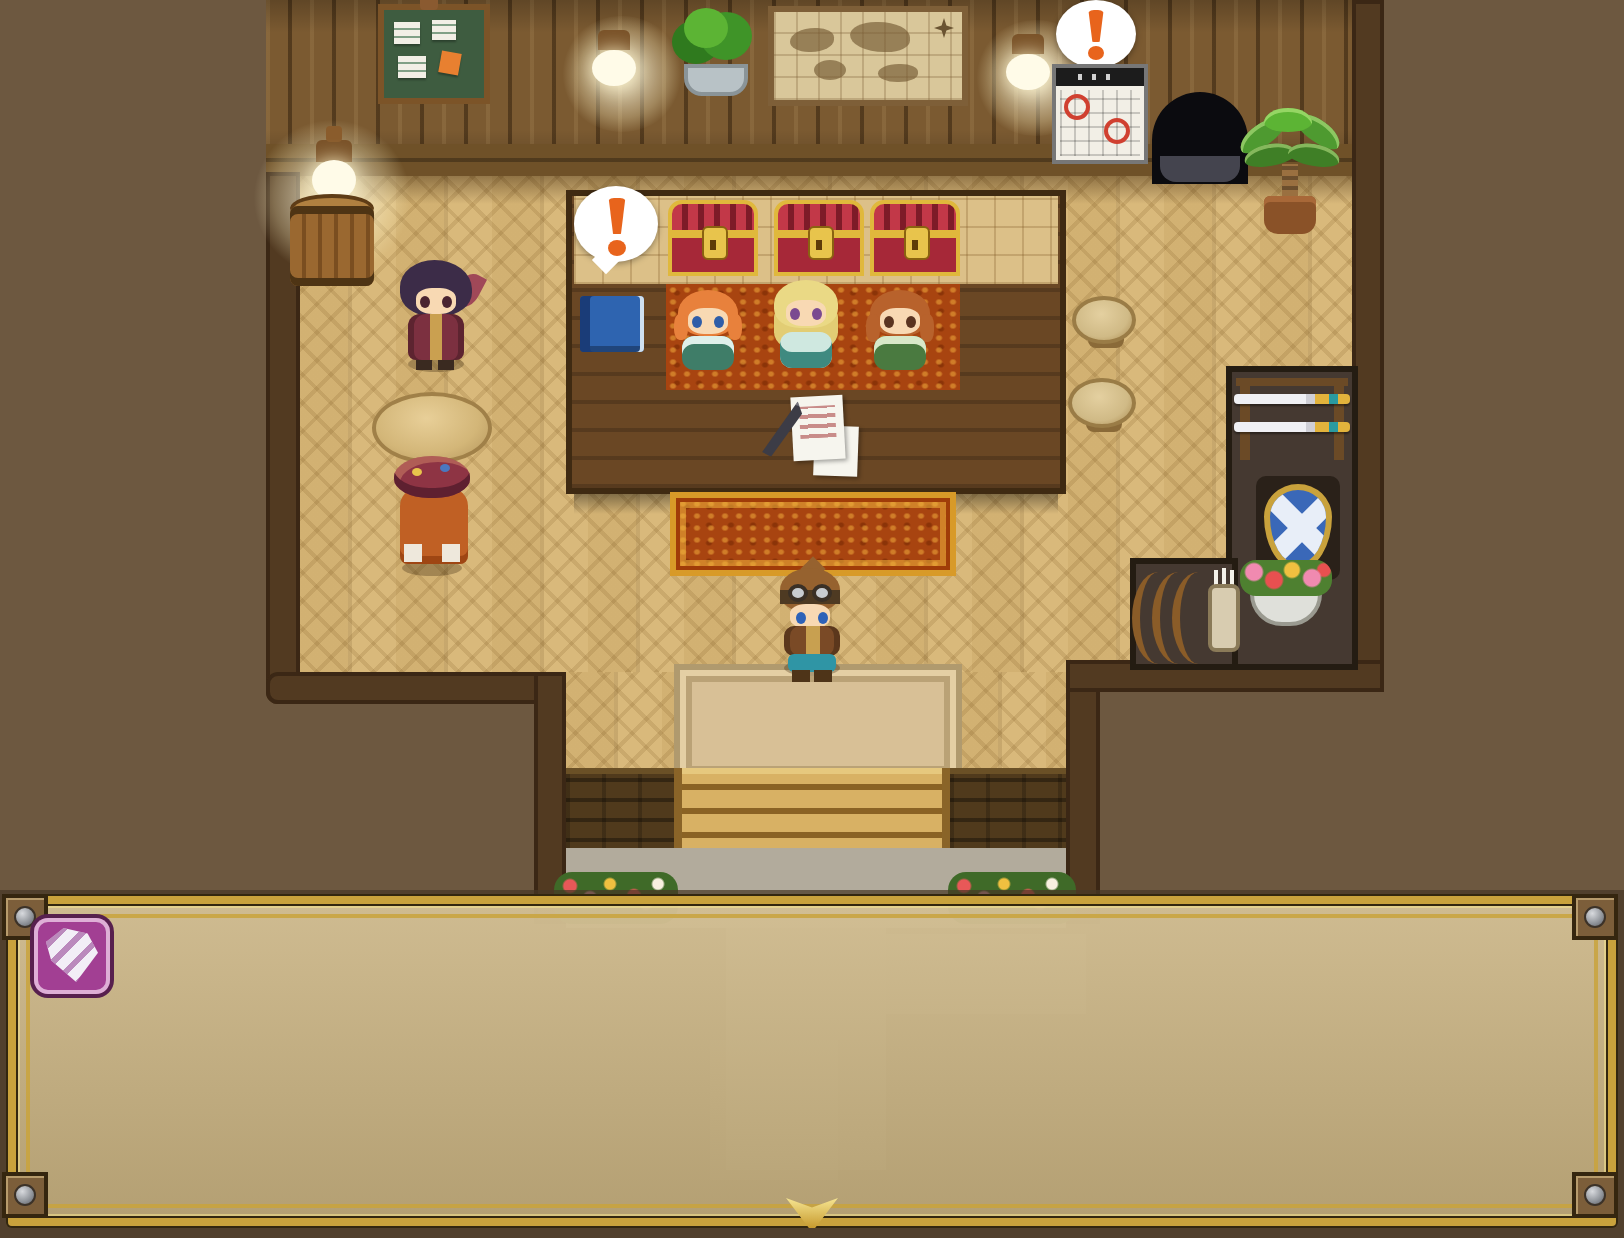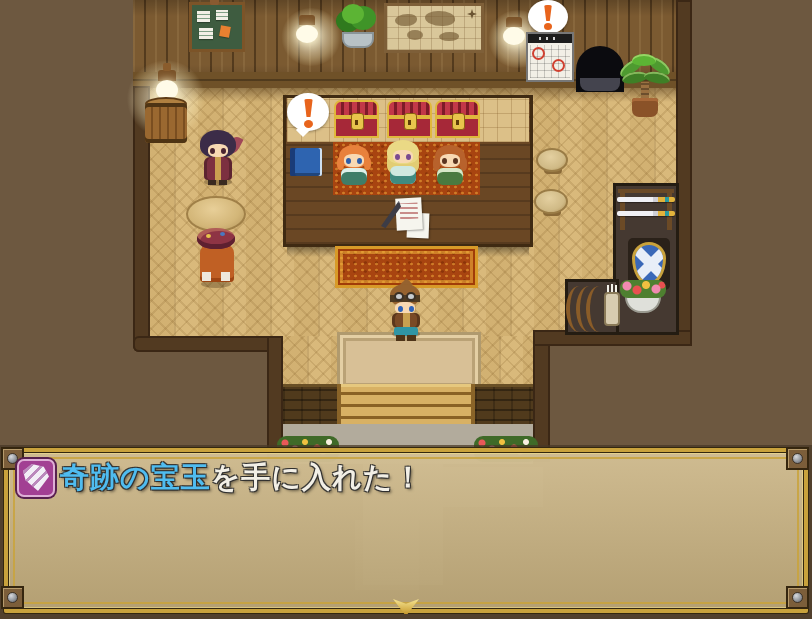--- a/index.html
+++ b/index.html
@@ -434,18 +434,15 @@
         <div class="rivet"></div>
       </div>
     <div class="a plate" style="left:786px;top:141px;">
         <div class="rivet"></div>
       </div>
   </div>
   <div class="a" id="msg-icon">
     <div class="a" id="gem"></div>
     <div class="a" id="gem-stripes"></div>
   </div>
-  <div class="a" id="msg-text">
-    <span style="color:#4fbcf0;">奇跡の宝玉</span><span style="color:#f2efe6;">を手に入れた！</span>
-  </div>
   <div class="a" id="pause-cursor"></div>
 
 </div>
 
 </body></html>

